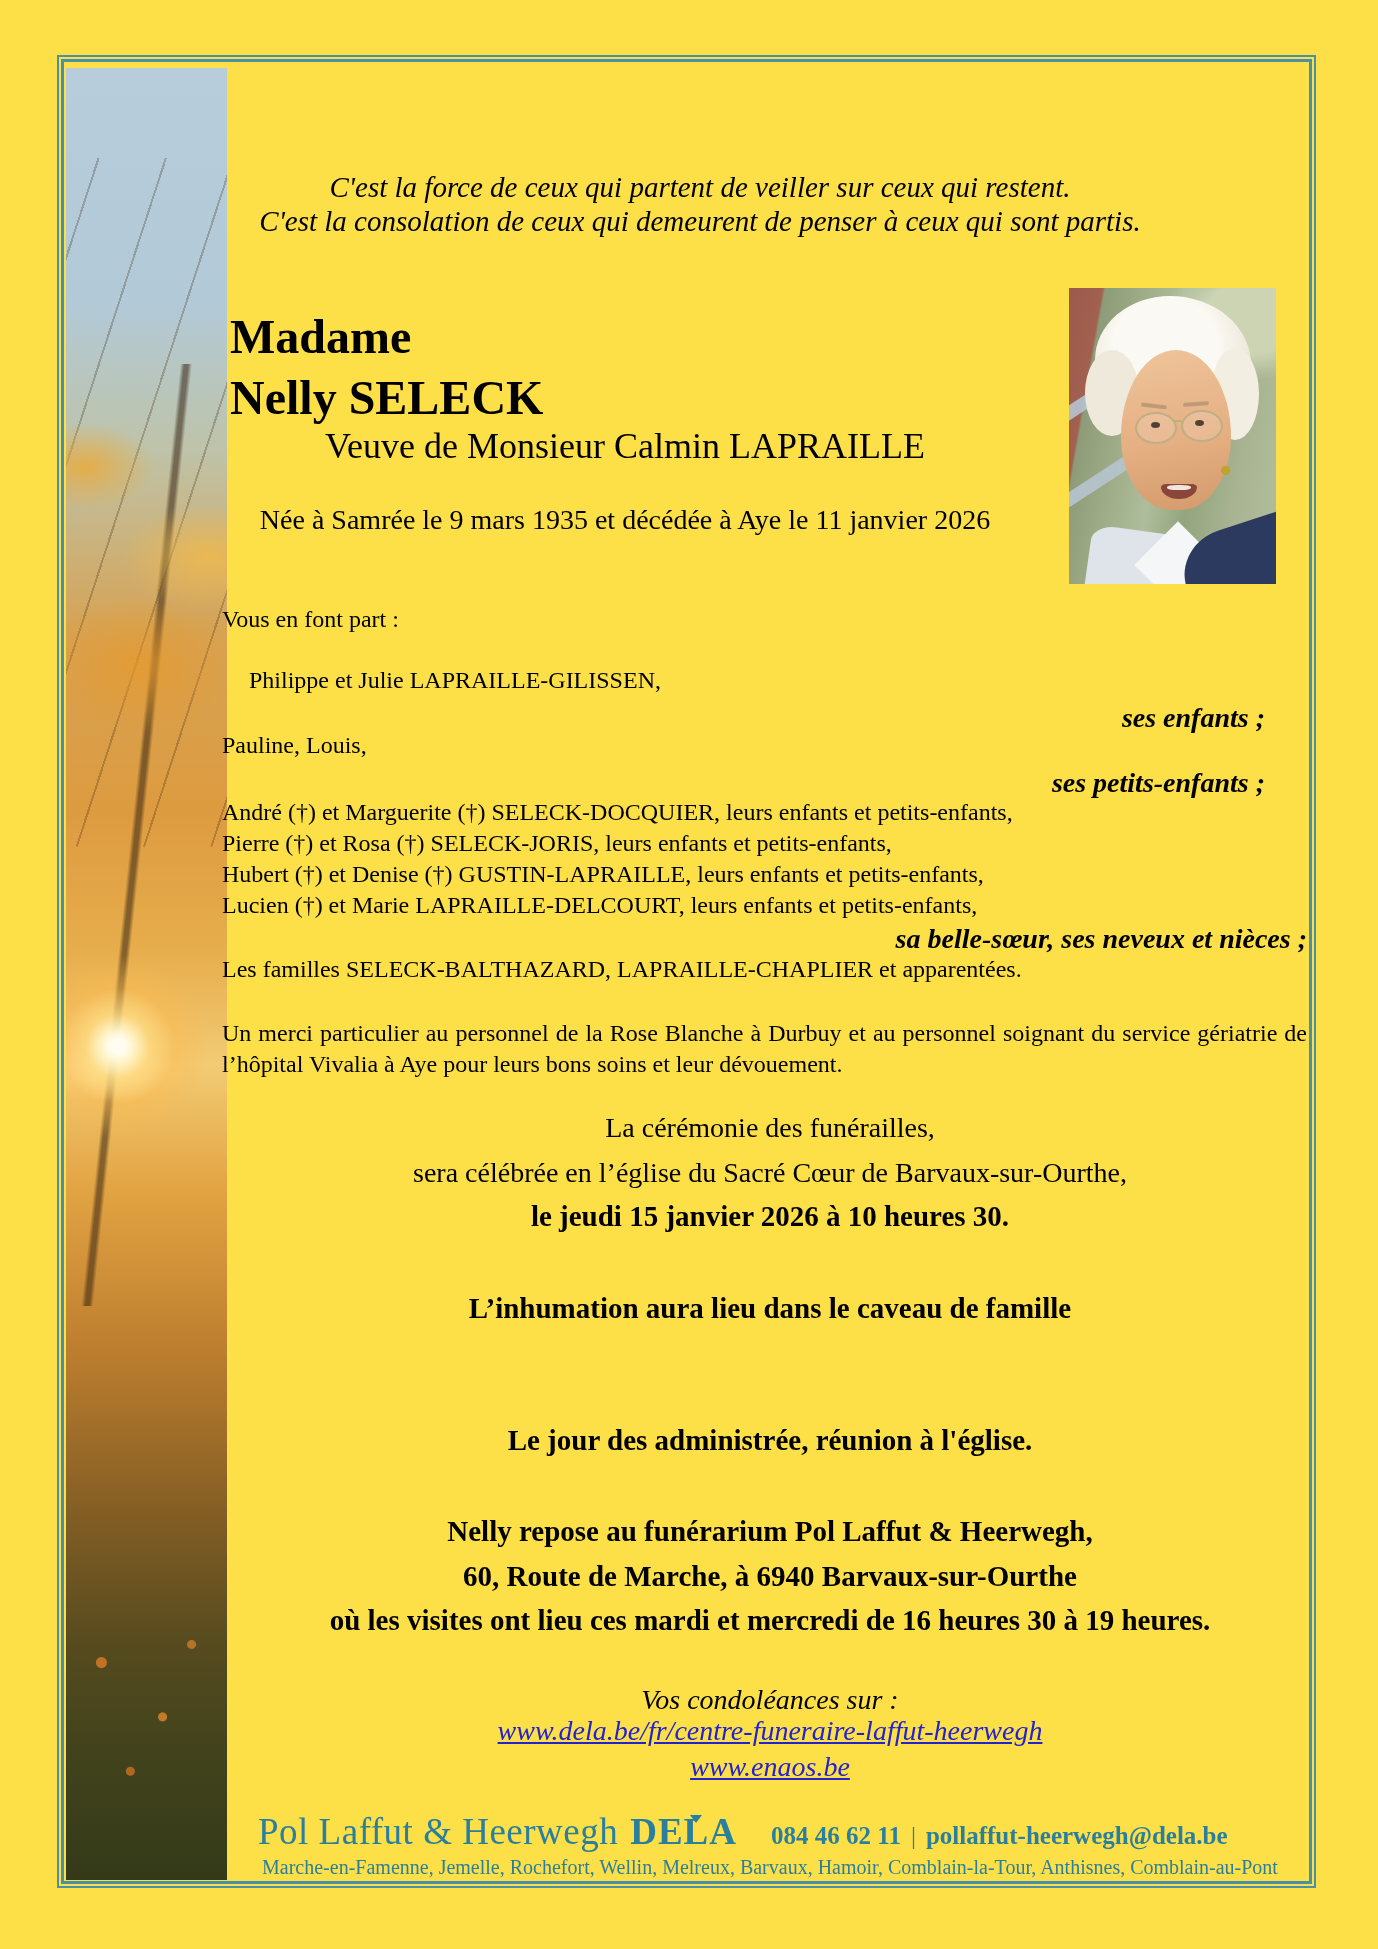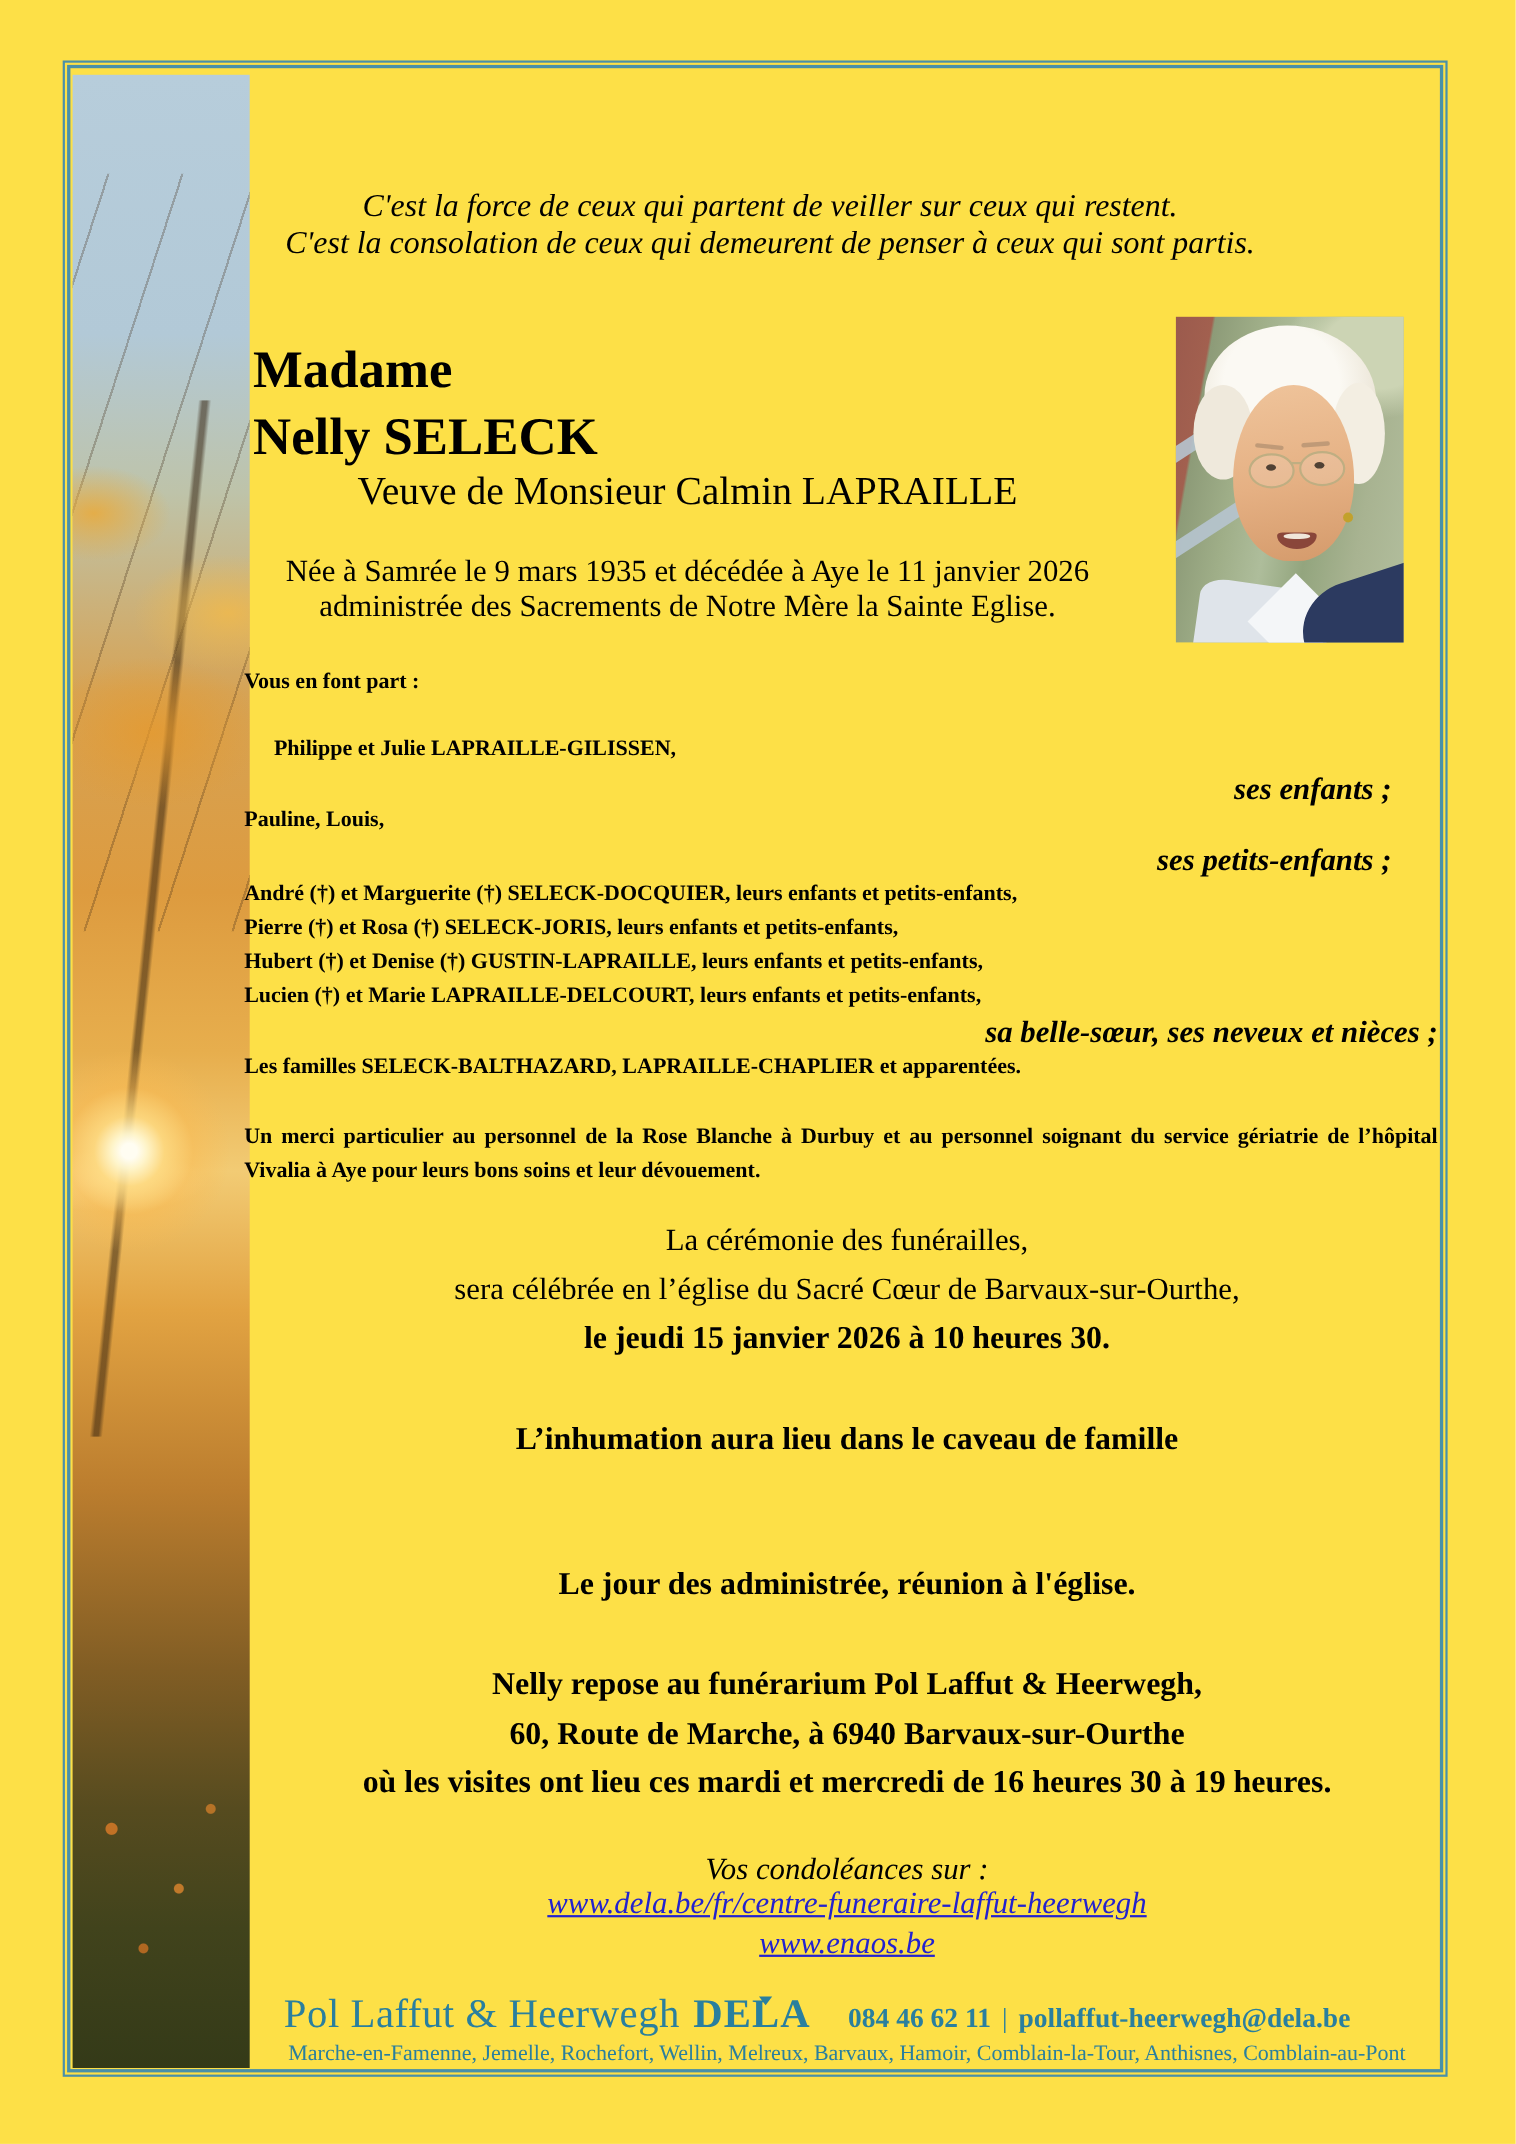--- a/index.html
+++ b/index.html
@@ -65,21 +65,21 @@
   .photo .shirt{position:absolute;left:18px;top:244px;width:120px;height:80px;background:#dfe4ea;transform:rotate(8deg);border-radius:20% 40% 0 0;}
   .photo .collar{position:absolute;left:78px;top:246px;width:62px;height:62px;background:#f4f6f8;transform:rotate(45deg);}
   .photo .jacket{position:absolute;left:118px;top:236px;width:120px;height:110px;background:#2c3a60;transform:rotate(-18deg);border-radius:40% 0 0 0;}
 
   
   .abs{position:absolute;box-sizing:border-box;}
   .epigraph{left:230px;top:170px;width:940px;text-align:center;font-style:italic;font-size:29px;line-height:34px;}
   .title-name{left:230px;top:306px;width:590px;font-weight:bold;font-size:48px;line-height:61px;}
   .widow{left:230px;top:426px;width:790px;text-align:center;font-size:36px;line-height:40px;}
   .birth{left:230px;top:504px;width:790px;text-align:center;font-size:28px;line-height:32px;}
-  .body-left{left:222px;width:1085px;font-size:20px;line-height:31px;text-align:left;font-weight:bold;}
+  .body-left{left:222px;width:1085px;font-size:24px;line-height:31px;text-align:left;}
   .right-label{left:222px;width:1085px;font-size:28px;text-align:right;font-weight:bold;font-style:italic;}
   .pr42{padding-right:42px;}
   .centered{left:230px;width:1080px;text-align:center;font-size:28px;line-height:32px;}
   .bold{font-weight:bold;}
   .italic{font-style:italic;}
   .justify{text-align:justify;}
   .link-line{left:230px;width:1080px;text-align:center;font-size:28px;font-style:italic;}
   .link-line a{color:#2322cf;text-decoration:underline;cursor:pointer;}
 
   
@@ -131,21 +131,20 @@
 
   <div class="abs title-name">
     <div>Madame</div>
     <div>Nelly SELECK</div>
   </div>
 
   <div class="abs widow">Veuve de Monsieur Calmin LAPRAILLE</div>
 
   <div class="abs birth">
     <div>Née à Samrée le 9 mars 1935 et décédée à Aye le 11 janvier 2026</div>
-    <div>administrée des Sacrements de Notre Mère la Sainte Eglise.</div>
   </div>
 
   <div class="abs body-left" style="top:604px;">Vous en font part :</div>
 
   <div class="abs body-left" style="top:665px;margin-left:27px;">Philippe et Julie LAPRAILLE-GILISSEN,</div>
   <div class="abs right-label pr42" style="top:702px;">ses enfants ;</div>
 
   <div class="abs body-left" style="top:730px;">Pauline, Louis,</div>
   <div class="abs right-label pr42" style="top:767px;">ses petits-enfants ;</div>
 

